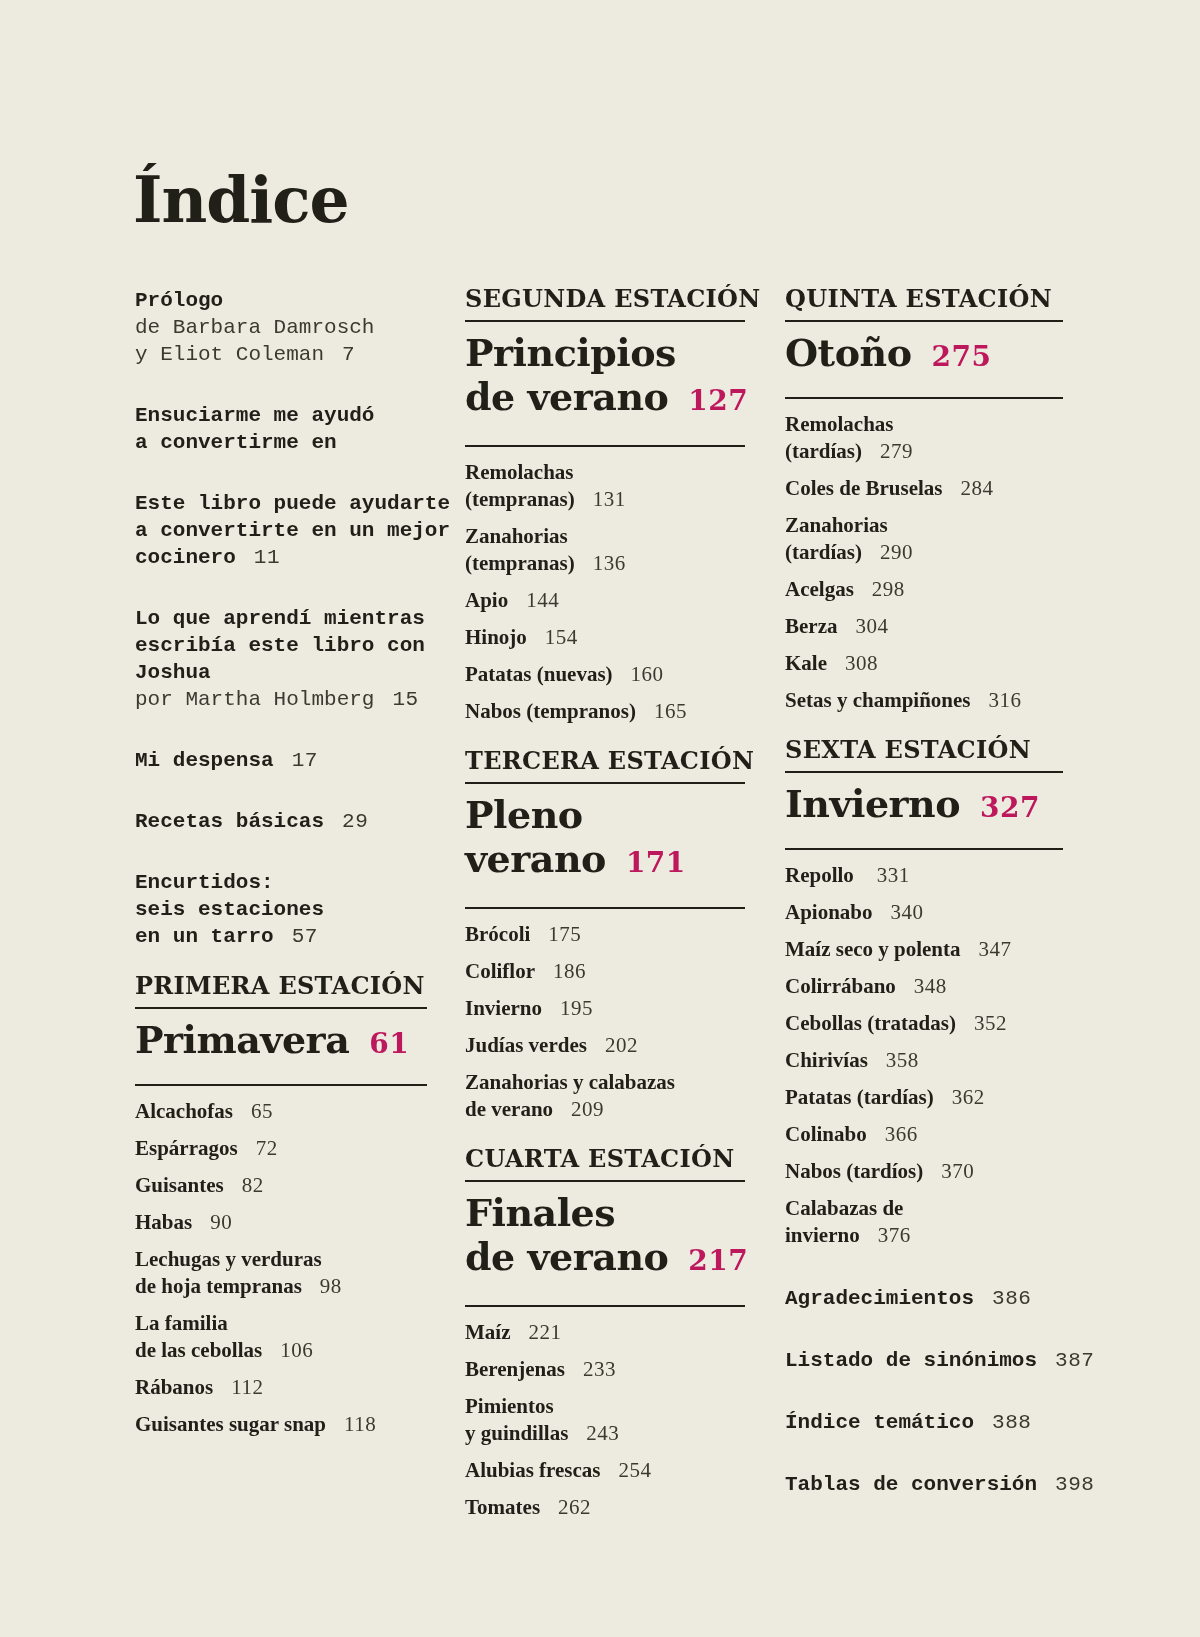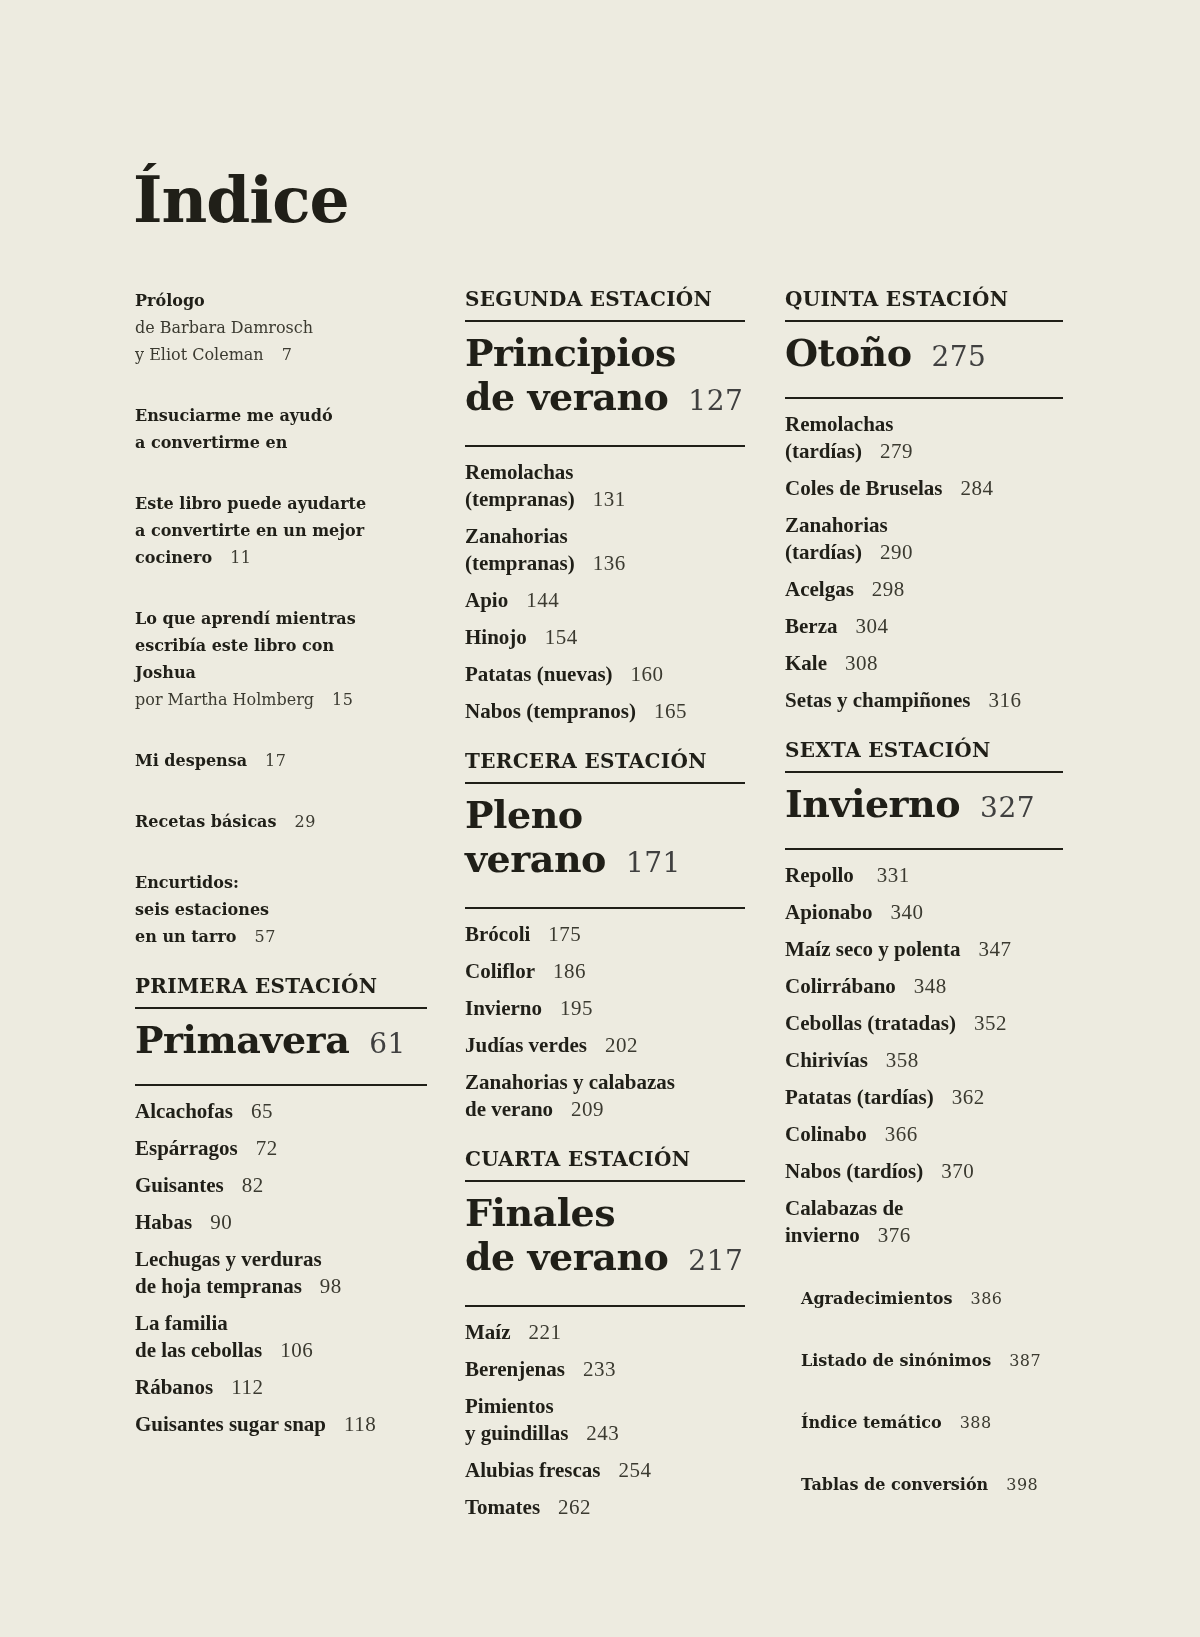--- a/index.html
+++ b/index.html
@@ -8,35 +8,35 @@
     background:#EDEBE0; overflow:hidden;
     font-family:"DejaVu Serif", serif; color:#201F18;
   }
   .doc-title {
     position:absolute; left:133px; top:118px;
     font-size:63px; line-height:80px; font-weight:700; letter-spacing:-1px;
   }
   .col { position:absolute; top:287px; }
   
   .fm { margin:0 0 34px 0; }
-  .bm { margin:0 0 35px 16px; }
+  .bm { margin:0 0 35px 0; }
   .bm-first { margin-top:36px; }
-  .ln { font-size:16px; line-height:27px; font-weight:700; white-space:nowrap; }
+  .ln { font-size:21px; line-height:27px; font-weight:700; white-space:nowrap;font-family:Liberation Mono, monospace; }
   .ln.r { font-weight:400; color:#3B3A30; }
   
   .item { margin:0 0 10px 0; font-size:21px; line-height:27px; font-weight:700; white-space:nowrap;font-family:Liberation Serif, serif; }
   .pg { font-weight:400; color:#3B3A30; margin-left:18px; letter-spacing:0.5px; }
   
   .season { margin:24px 0 12px 0; }
   .season.first { margin-top:0; }
-  .eyebrow { font-size:20px; line-height:24px; font-weight:700; letter-spacing:0.3px; margin-bottom:9px; white-space:nowrap; }
+  .eyebrow { font-size:24px; line-height:24px; font-weight:700; letter-spacing:0.3px; margin-bottom:9px; white-space:nowrap; }
   .rule { border-top:2.5px solid #201F18; height:0; }
   .stitle { padding:9px 0 22px 0; }
   .big { font-size:38px; line-height:44px; font-weight:700; white-space:nowrap; letter-spacing:-0.5px; }
-  .spg { font-size:28px; font-weight:400; color:#404040; margin-left:20px; letter-spacing:0.5px; }
+  .spg { font-size:28px; font-weight:700; color:#be185d; margin-left:20px; letter-spacing:0.5px; }
 </style>
 </head>
 <body>
 
 <div class="page">
 
   <h1 class="doc-title">Índice</h1>
 
   <section class="col" style="left:135px;width:292px">
 

